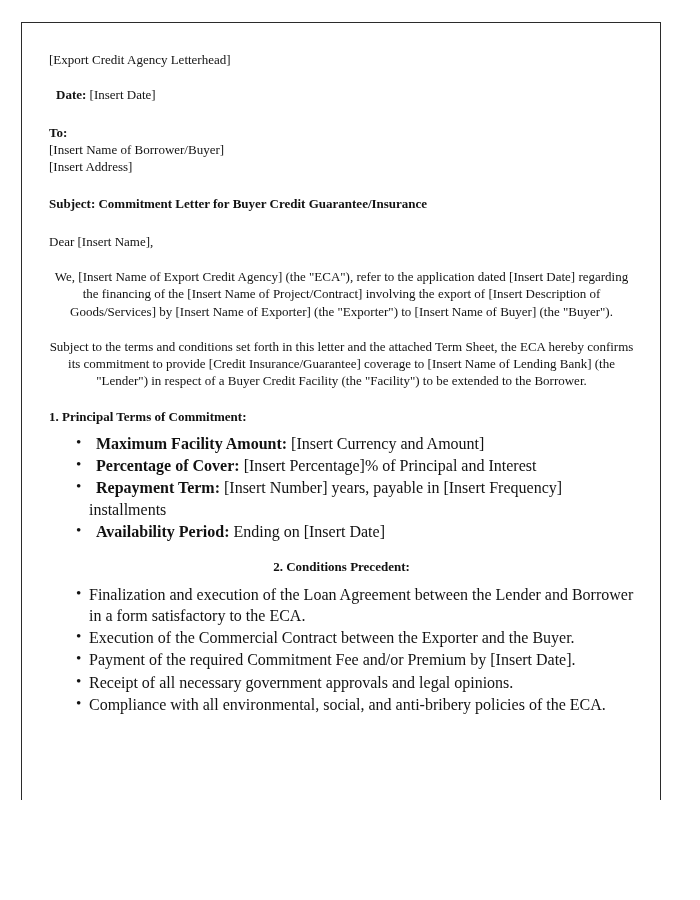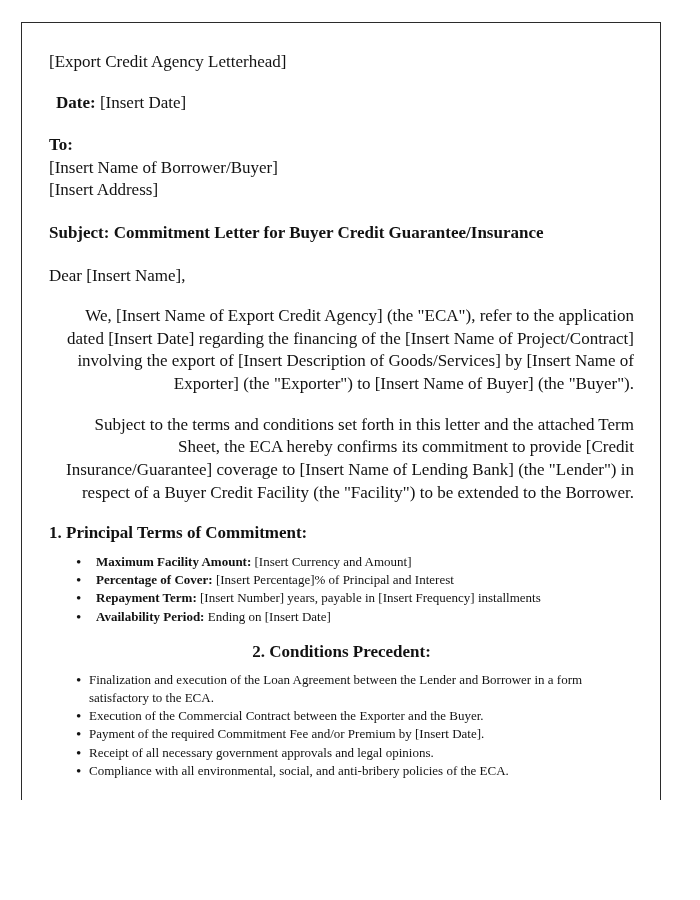--- a/index.html
+++ b/index.html
@@ -31,21 +31,21 @@
   }
 
   .page-inner {
     padding: 28px 26px 0 27px;
   }
 
   .doc-line,
   .doc-para,
   .doc-heading,
   .doc-addr-line {
-    font-size: 17px;
+    font-size: 13px;
     line-height: 1.33;
     color: #121212;
   }
 
   .letterhead {
     margin: 0 0 18px 0;
   }
 
   .date-line {
     margin: 0 0 20px 0;
@@ -62,21 +62,21 @@
     font-weight: bold;
     margin: 0 0 20px 0;
   }
 
   .salutation {
     margin: 0 0 18px 0;
   }
 
   .doc-para {
     margin: 0 0 18px 0;
-    text-align: right;
+    text-align: center;
   }
 
   .doc-heading {
     font-weight: bold;
     margin: 0 0 6px 0;
   }
 
   .heading-spaced {
     margin-top: 4px;
     text-align: center;
@@ -88,21 +88,21 @@
 
   .bullet-list {
     list-style: none;
     margin: 8px 0 16px 0;
     padding: 0;
   }
   .bullet-list li {
     position: relative;
     padding-left: 40px;
     margin: 0 0 1px 0;
-    font-size: 13px;
+    font-size: 16px;
     line-height: 1.33;
     color: #121212;
   }
   .bullet-list li::before {
     content: "\2022";
     position: absolute;
     left: 27px;
     top: -1px;
     font-size: 15.2px;
     line-height: 1.33;

